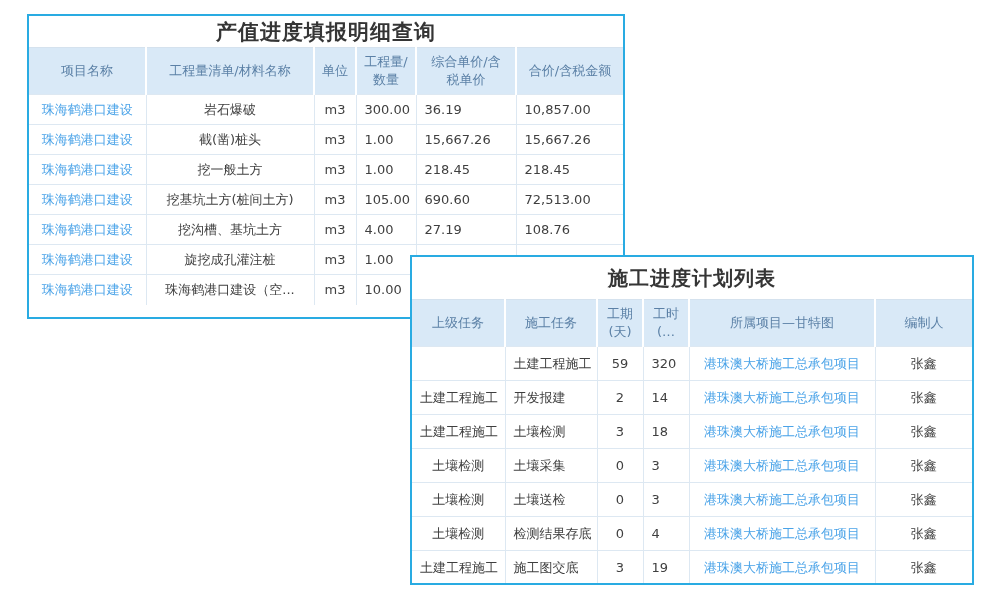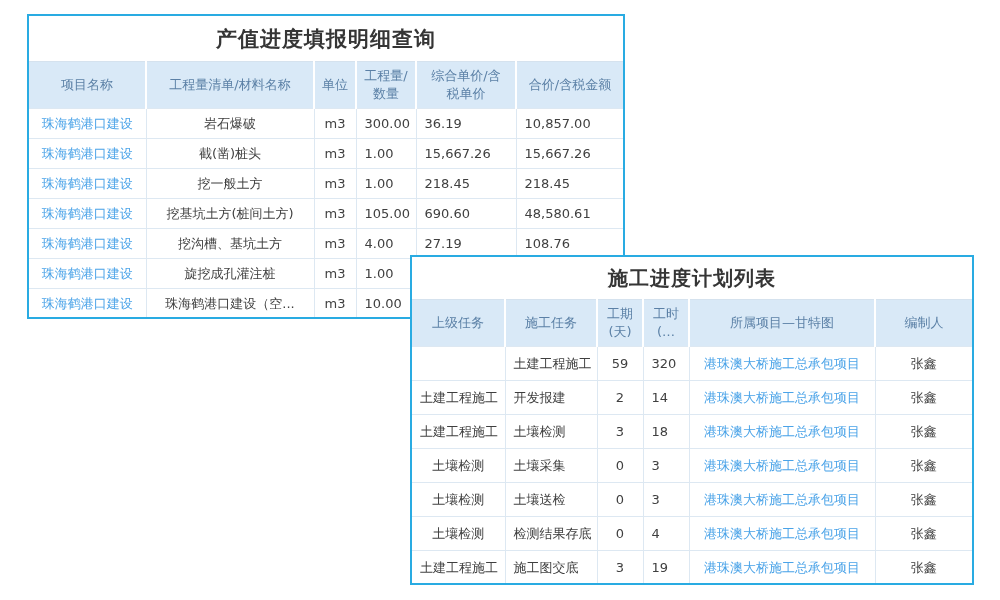--- a/index.html
+++ b/index.html
@@ -18,21 +18,21 @@
     overflow: hidden;
   }
   #panel1 { left: 27px; top: 14px; width: 598px; height: 305px; z-index: 1; }
   #panel2 { left: 410px; top: 255px; width: 564px; height: 330px; z-index: 2; }
 
   .panel-title {
     display: flex; align-items: center; justify-content: center;
     font-weight: bold; color: #353535;
     letter-spacing: 1px;
   }
-  #panel1 .panel-title { height: 45px; font-size: 21px; }
+  #panel1 .panel-title { height: 31px; font-size: 21px; }
   #panel2 .panel-title { height: 42px; font-size: 20px; }
 
   table {
     width: 100%;
     border-collapse: collapse;
     table-layout: fixed;
     font-size: 13px;
     color: #3f3f3f;
     border-radius: 11px;
   }
@@ -123,21 +123,21 @@
         <td class="num">1.00</td>
         <td class="num">218.45</td>
         <td class="num">218.45</td>
       </tr>
       <tr>
         <td class="link">珠海鹤港口建设</td>
         <td>挖基坑土方(桩间土方)</td>
         <td>m3</td>
         <td class="num">105.00</td>
         <td class="num">690.60</td>
-        <td class="num">48,580.61</td>
+        <td class="num">72,513.00</td>
       </tr>
       <tr>
         <td class="link">珠海鹤港口建设</td>
         <td>挖沟槽、基坑土方</td>
         <td>m3</td>
         <td class="num">4.00</td>
         <td class="num">27.19</td>
         <td class="num">108.76</td>
       </tr>
       <tr>

